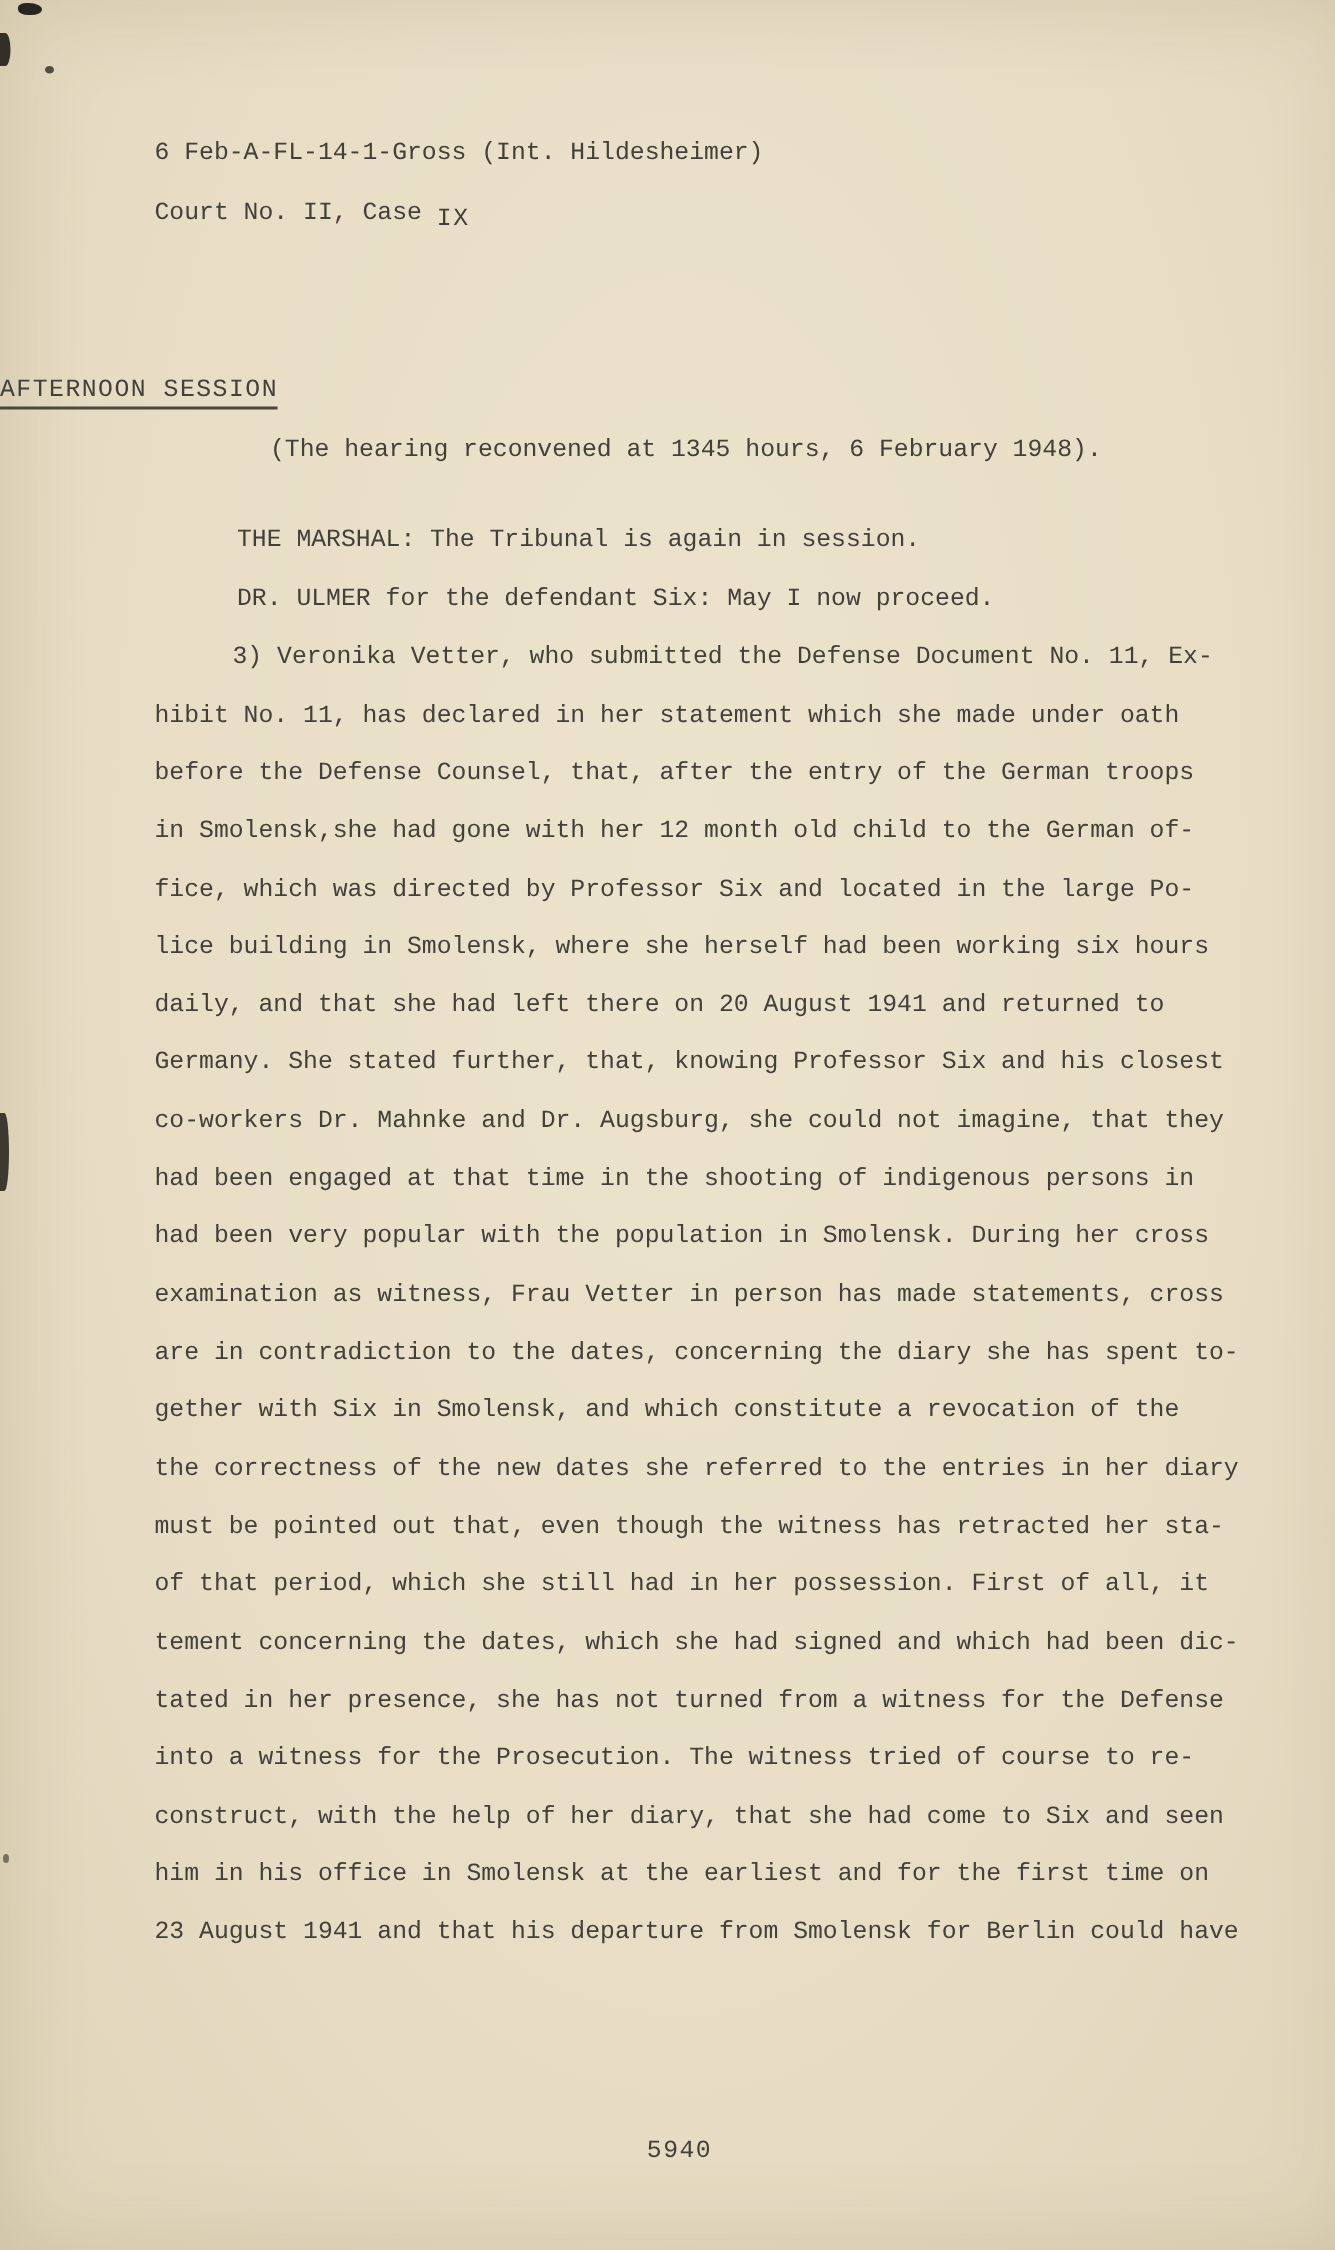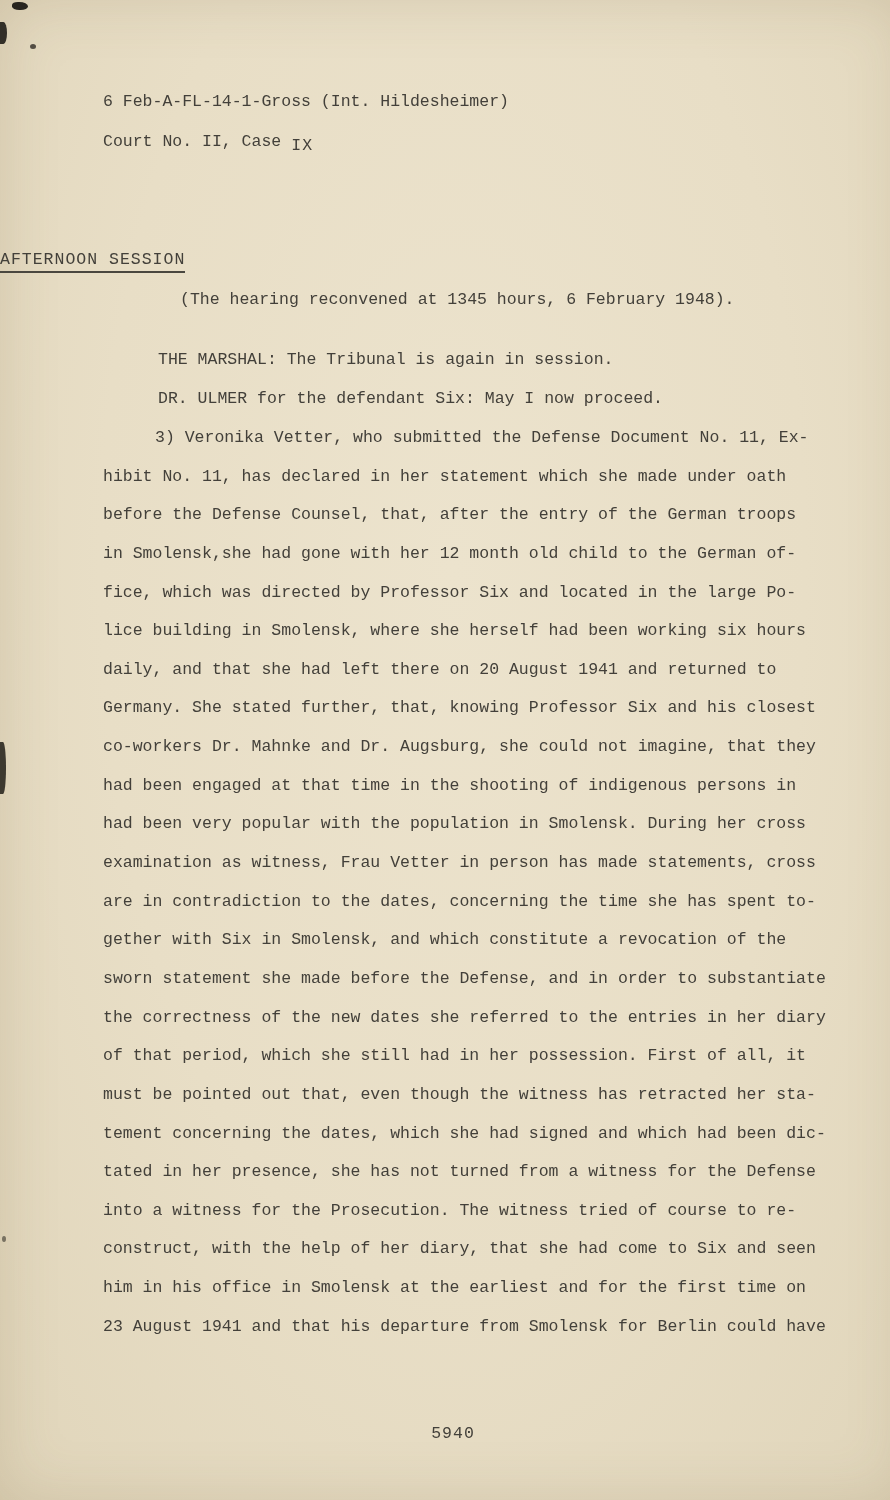--- a/index.html
+++ b/index.html
@@ -140,26 +140,25 @@
       <div class="body-line">before the Defense Counsel, that, after the entry of the German troops</div>
       <div class="body-line">in Smolensk,she had gone with her 12 month old child to the German of-</div>
       <div class="body-line">fice, which was directed by Professor Six and located in the large Po-</div>
       <div class="body-line">lice building in Smolensk, where she herself had been working six hours</div>
       <div class="body-line">daily, and that she had left there on 20 August 1941 and returned to</div>
       <div class="body-line">Germany. She stated further, that, knowing Professor Six and his closest</div>
       <div class="body-line">co-workers Dr. Mahnke and Dr. Augsburg, she could not imagine, that they</div>
       <div class="body-line">had been engaged at that time in the shooting of indigenous persons in</div>
       <div class="body-line">had been very popular with the population in Smolensk. During her cross</div>
       <div class="body-line">examination as witness, Frau Vetter in person has made statements, cross</div>
-      <div class="body-line">are in contradiction to the dates, concerning the time she has spent to-</div>
+      <div class="body-line">are in contradiction to the dates, concerning the diary she has spent to-</div>
       <div class="body-line">gether with Six in Smolensk, and which constitute a revocation of the</div>
-      <div class="body-line">sworn statement she made before the Defense, and in order to substantiate</div>
       <div class="body-line">the correctness of the new dates she referred to the entries in her diary</div>
+      <div class="body-line">must be pointed out that, even though the witness has retracted her sta-</div>
       <div class="body-line">of that period, which she still had in her possession. First of all, it</div>
-      <div class="body-line">must be pointed out that, even though the witness has retracted her sta-</div>
       <div class="body-line">tement concerning the dates, which she had signed and which had been dic-</div>
       <div class="body-line">tated in her presence, she has not turned from a witness for the Defense</div>
       <div class="body-line">into a witness for the Prosecution. The witness tried of course to re-</div>
       <div class="body-line">construct, with the help of her diary, that she had come to Six and seen</div>
       <div class="body-line">him in his office in Smolensk at the earliest and for the first time on</div>
       <div class="body-line">23 August 1941 and that his departure from Smolensk for Berlin could have</div>
     </div>
 
   <div class="page-number">5940</div>
 

